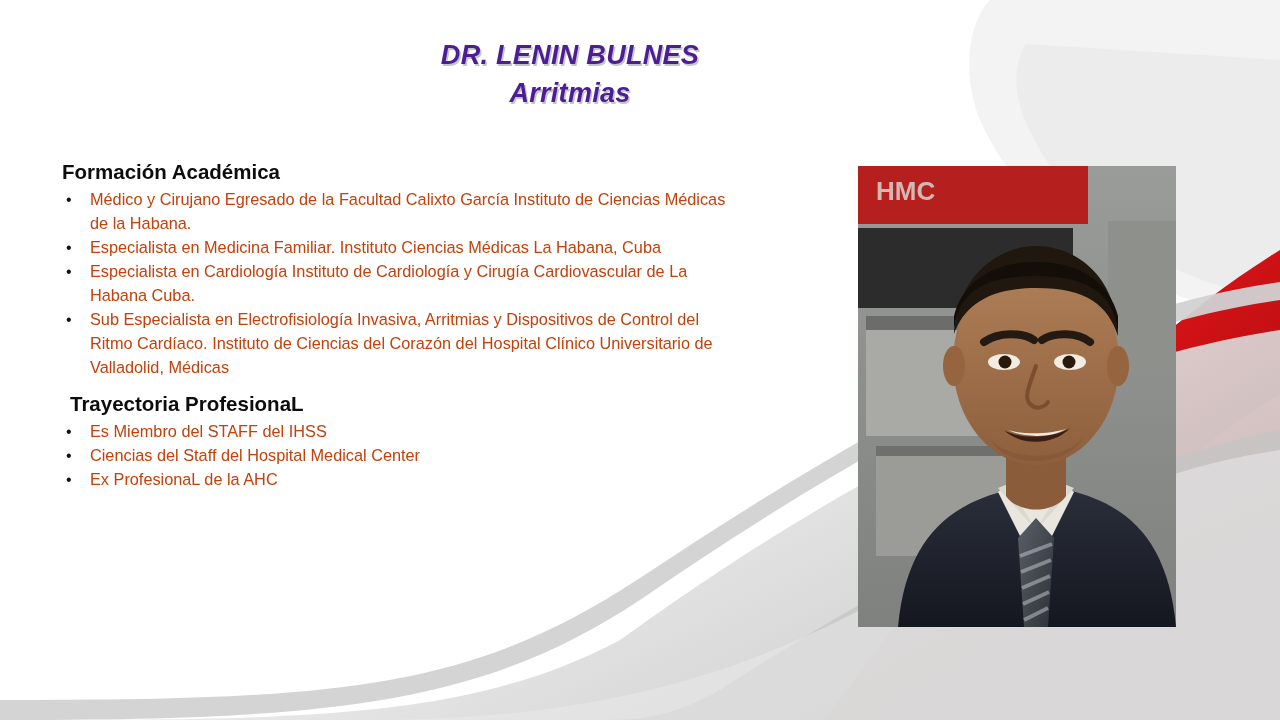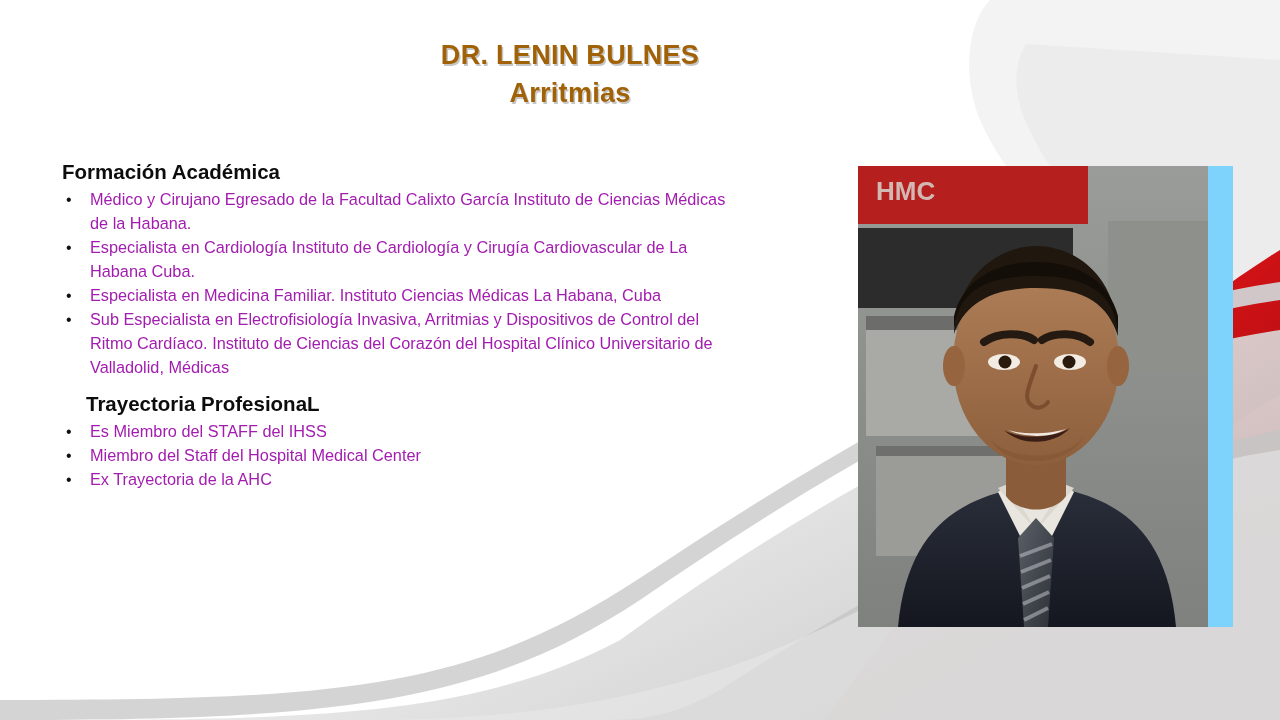--- a/index.html
+++ b/index.html
@@ -33,21 +33,22 @@
     position: absolute;
     top: 36px;
     left: 0;
     width: 1140px;
     text-align: center;
     z-index: 5;
   }
   .title-line {
     font-size: 27px;
     font-weight: bold;
-    color: #a16207;
+    font-style: italic;
+    color: #4c1d95;
     letter-spacing: 0.3px;
     line-height: 1.42;
     text-shadow: 1.5px 1.5px 0 rgba(150,150,150,0.55);
   }
 
   
   .content {
     position: absolute;
     left: 58px;
     top: 160px;
@@ -55,50 +56,50 @@
     z-index: 5;
   }
   .section-head {
     font-size: 20.5px;
     font-weight: bold;
     color: #0d0d0d;
     margin: 0 0 4px 4px;
   }
   .section-head.second {
     margin-top: 12px;
-    margin-left: 28px;
+    margin-left: 12px;
   }
   ul.bullets {
     list-style: none;
     margin: 0 0 0 0;
     padding: 0;
   }
   ul.bullets li {
     position: relative;
     padding-left: 32px;
     font-size: 16.3px;
     line-height: 1.47;
-    color: #a21caf;
+    color: #c2410c;
     margin-bottom: 0px;
   }
   ul.bullets li::before {
     content: "•";
     position: absolute;
     left: 8px;
     top: 0;
     font-size: 16px;
     color: #111111;
   }
 
   
   .photo-frame {
     position: absolute;
     left: 858px;
     top: 166px;
-    width: 375px;
+    width: 318px;
     height: 461px;
     z-index: 6;
     overflow: hidden;
     background: #7dd3fc;
   }
   .photo-frame svg { display:block; width:350px; height:461px; }
 </style>
 </head>
 <body>
 
@@ -143,30 +144,30 @@
 <div class="title-block">
   <div class="title-line">DR. LENIN BULNES</div>
   <div class="title-line">Arritmias</div>
 </div>
 
 <div class="content">
 
   <div class="section-head">Formación Académica</div>
   <ul class="bullets">
     <li>Médico y Cirujano Egresado de la Facultad Calixto García Instituto de Ciencias Médicas de la Habana.</li>
+    <li>Especialista en Medicina Familiar. Instituto Ciencias Médicas La Habana, Cuba</li>
     <li>Especialista en Cardiología Instituto de Cardiología y Cirugía Cardiovascular de La Habana Cuba.</li>
-    <li>Especialista en Medicina Familiar. Instituto Ciencias Médicas La Habana, Cuba</li>
     <li>Sub Especialista en Electrofisiología Invasiva, Arritmias y Dispositivos de Control del Ritmo Cardíaco. Instituto de Ciencias del Corazón del Hospital Clínico Universitario de Valladolid, Médicas</li>
   </ul>
 
   <div class="section-head second">Trayectoria ProfesionaL</div>
   <ul class="bullets">
     <li>Es Miembro del STAFF del IHSS</li>
-    <li>Miembro del Staff del Hospital Medical Center</li>
-    <li>Ex Trayectoria de la AHC</li>
+    <li>Ciencias del Staff del Hospital Medical Center</li>
+    <li>Ex ProfesionaL de la AHC</li>
   </ul>
 </div>
 
 <div class="photo-frame">
   <svg viewBox="0 0 350 461" xmlns="http://www.w3.org/2000/svg">
     <defs>
       <linearGradient id="gwall" x1="0" y1="0" x2="0" y2="1">
         <stop offset="0%" stop-color="#9a9c99"></stop>
         <stop offset="100%" stop-color="#7f817e"></stop>
       </linearGradient>

